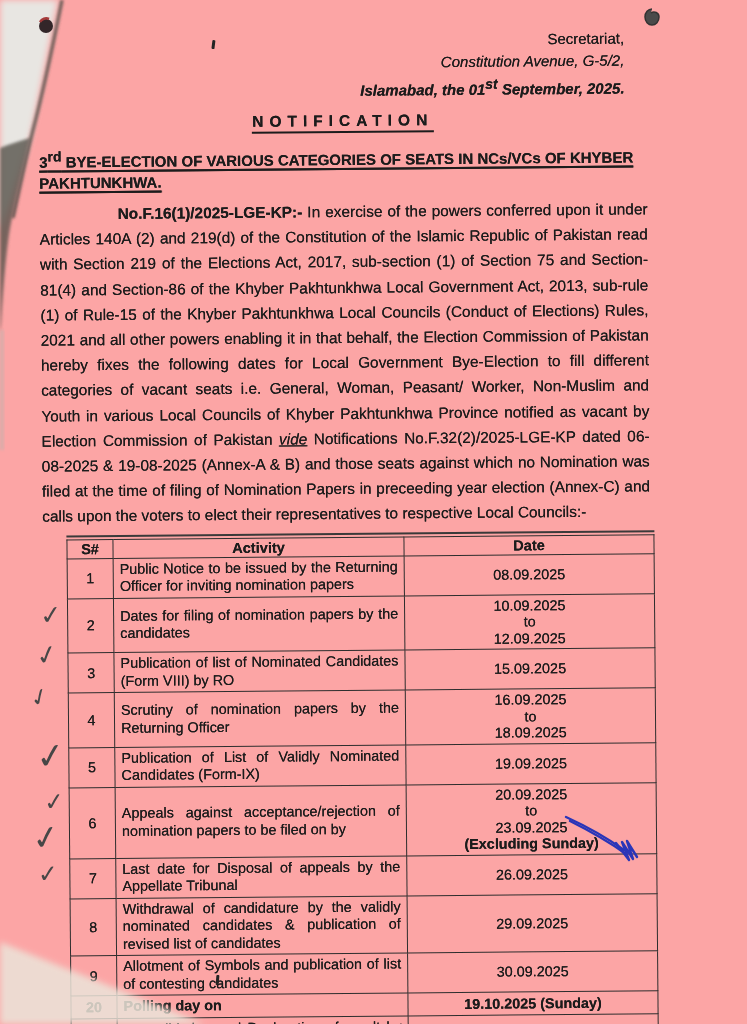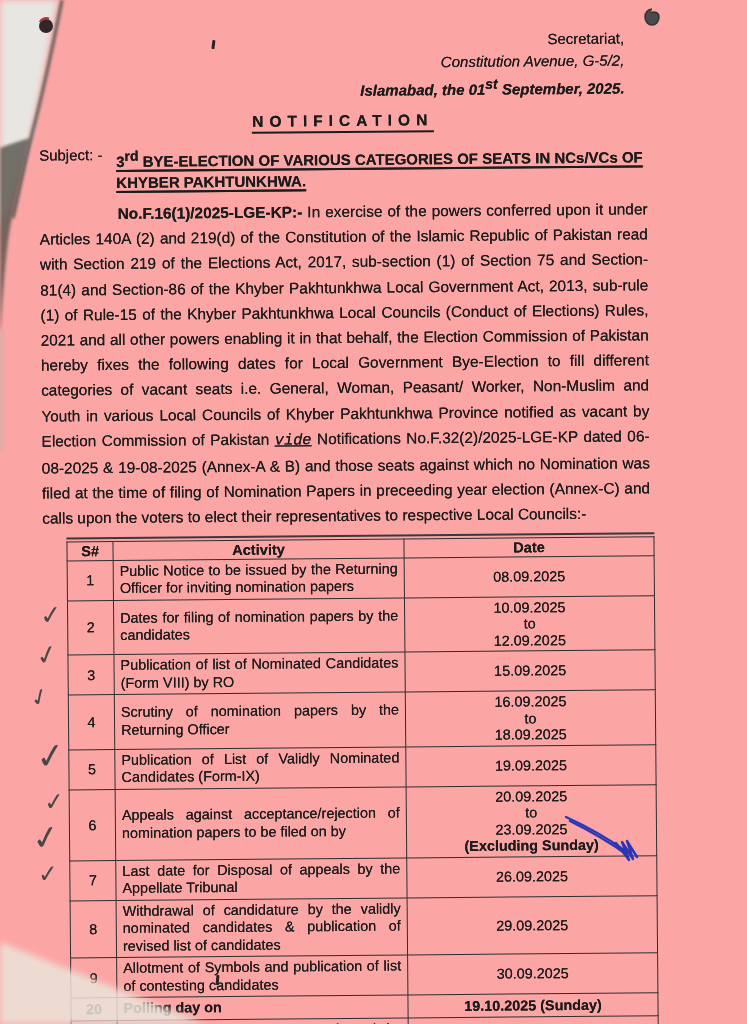--- a/index.html
+++ b/index.html
@@ -28,21 +28,21 @@
   .subject-row { display:flex; margin-top:14px; }
   .subject-label { flex:0 0 77px; font-size:15px; }
   .subject-text { flex:1; font-size:15px; font-weight:bold; line-height:21px; }
   .subject-text .u { text-decoration:underline; text-decoration-thickness:1.5px; text-underline-offset:3px; }
   
   .body-par {
     margin:8px 0 0 0; font-size:15.4px; line-height:25.2px;
     text-align:justify; text-indent:78px;
   }
   .body-par b { font-weight:bold; }
-  .vide { font-style:italic; text-decoration:underline;font-family:Liberation Mono, monospace; }
+  .vide { font-style:italic; text-decoration:underline; }
   
   .sched-wrap { position:relative; margin:10px 0 0 24px; width:588px; }
   .sched-wrap::before {
     content:""; position:absolute; left:0; right:0; top:-4px;
     border-top:2px solid #3a3a3a;
   }
   table.sched { border-collapse:collapse; width:100%; font-size:14.4px; }
   table.sched th, table.sched td { border:1.4px solid #2e2e2e; padding:2px 6px; vertical-align:middle; }
   table.sched th { font-weight:bold; font-size:14.6px; padding:1px 4px; }
   td.sn { width:33px; text-align:center; }
@@ -78,21 +78,20 @@
       <div>Secretariat,</div>
       <div class="lh-italic">Constitution Avenue, G-5/2,</div>
       <div class="lh-bolditalic"><span>Islamabad, the 01</span><sup>st</sup><span> September, 2025.</span></div>
     </div>
 
     <div class="notif-title">
       <span>NOTIFICATION</span>
     </div>
 
     <div class="subject-row">
-      <span class="subject-label">Subject: -</span>
       <div class="subject-text">
         <span class="u"><span>3</span><sup>rd</sup><span> BYE-ELECTION OF VARIOUS CATEGORIES OF SEATS IN NCs/VCs OF KHYBER PAKHTUNKHWA.</span></span>
       </div>
     </div>
 
     <p class="body-par"><b>No.F.16(1)/2025-LGE-KP:-</b><span> In exercise of the powers conferred upon it under Articles 140A (2) and 219(d) of the Constitution of the Islamic Republic of Pakistan read with Section 219 of the Elections Act, 2017, sub-section (1) of Section 75 and Section-81(4) and Section-86 of the Khyber Pakhtunkhwa Local Government Act, 2013, sub-rule (1) of Rule-15 of the Khyber Pakhtunkhwa Local Councils (Conduct of Elections) Rules, 2021 and all other powers enabling it in that behalf, the Election Commission of Pakistan hereby fixes the following dates for Local Government Bye-Election to fill different categories of vacant seats i.e. General, Woman, Peasant/ Worker, Non-Muslim and Youth in various Local Councils of Khyber Pakhtunkhwa Province notified as vacant by Election Commission of Pakistan </span><span class="vide">vide</span><span> Notifications No.F.32(2)/2025-LGE-KP dated 06-08-2025 &amp; 19-08-2025 (Annex-A &amp; B) and those seats against which no Nomination was filed at the time of filing of Nomination Papers in preceeding year election (Annex-C) and calls upon the voters to elect their representatives to respective Local Councils:-</span></p>
 
     <div class="sched-wrap">
       <table class="sched">
         <thead>

